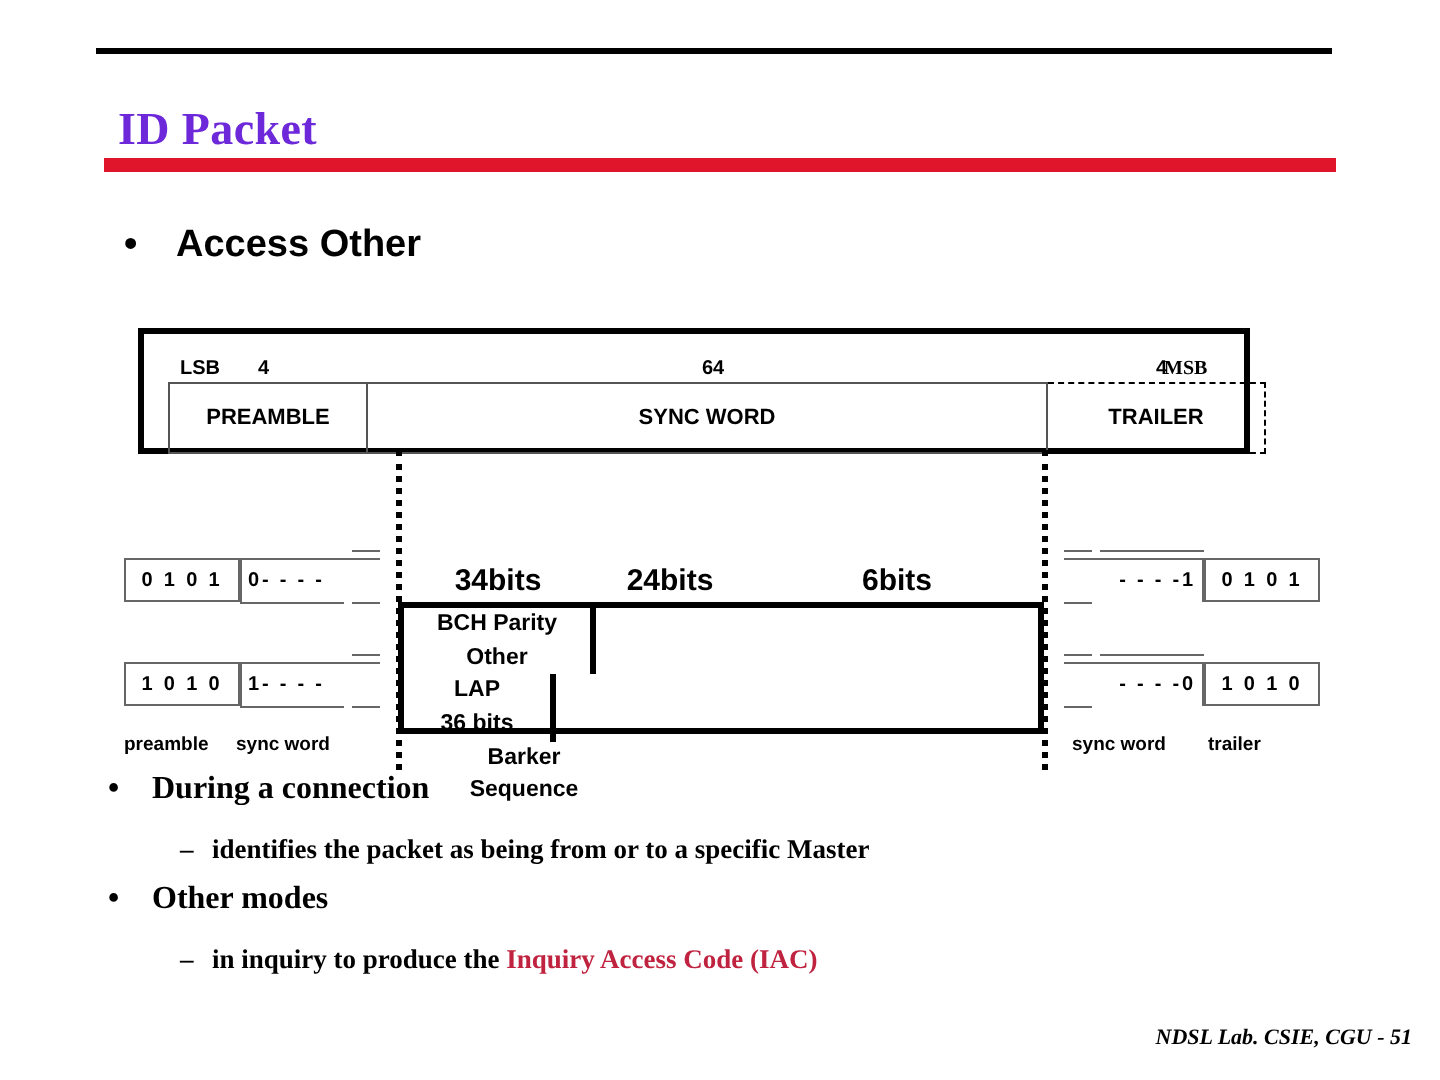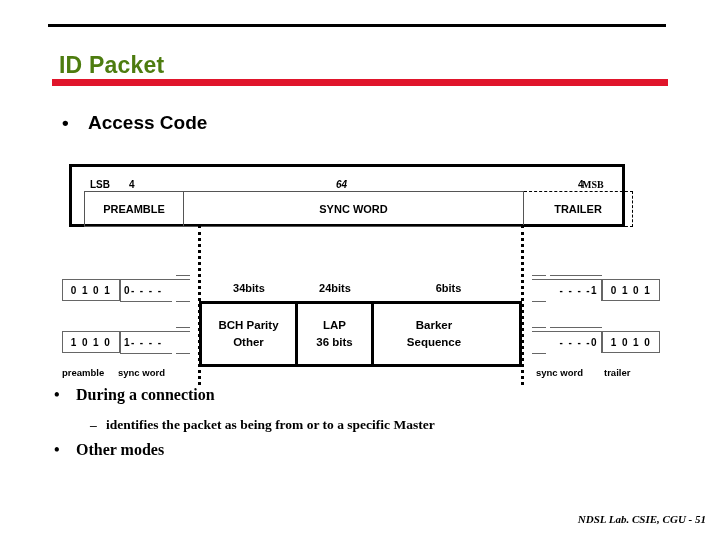--- a/index.html
+++ b/index.html
@@ -11,23 +11,24 @@
     position:relative;
   }
 
   
   #top-rule{
     position:absolute;left:48px;top:24px;width:618px;height:3px;
     background:#000000;
   }
   #slide-title{
     position:absolute;left:59px;top:52px;
-    font-size:23px;font-weight:bold;color:#4d7c0f;
+    font-size:23px;font-weight:bold;color:#6d28d9;
     letter-spacing:0.2px;
     white-space:nowrap;
+    font-family:Liberation Serif, serif;
   }
   #title-underline{
     position:absolute;left:52px;top:79px;width:616px;height:7px;
     background:#e0152b;
   }
 
   
   #access-code-bullet{
     position:absolute;left:62px;top:112px;
     font-size:19px;font-weight:bold;color:#000;
@@ -48,21 +49,21 @@
   }
   .bitlabels{
     position:absolute;left:12px;top:12px;width:550px;height:14px;
   }
   .bitlabels span{
     position:absolute;top:0;
     font-size:10px;font-weight:bold;color:#000;white-space:nowrap;
   }
   .bl-lsb{left:6px;}
   .bl-4a{left:45px;}
-  .bl-64{left:252px;font-style:italic;}
+  .bl-64{left:267px;}
   .bl-4b{left:494px;}
   .bl-msb{left:498px;font-family:Liberation Serif, serif;}
 
   .fields{
     position:absolute;left:12px;top:24px;width:549px;height:36px;
     display:flex;
   }
   .field{
     box-sizing:border-box;
     display:flex;align-items:center;justify-content:center;
@@ -78,33 +79,34 @@
   .guide{
     position:absolute;width:0;
     border-left:3px dotted #000;
   }
   .guide-l{left:138px;top:70px;height:160px;}
   .guide-r{left:461px;top:70px;height:160px;}
 
   
   .bitcount{
     position:absolute;top:127px;
-    font-size:11px;font-weight:bold;color:#000;
+    font-size:15px;font-weight:bold;color:#000;
     text-align:center;white-space:nowrap;
   }
   .bc-34{left:141px;width:96px;}
   .bc-24{left:237px;width:76px;}
   .bc-6{left:313px;width:151px;}
 
   
   .lower-outer{
     position:absolute;left:139px;top:146px;width:323px;height:66px;
     border:3px solid #000;
     box-sizing:border-box;
     display:flex;
+    flex-direction:column;
   }
   .lcell{
     box-sizing:border-box;
     display:flex;flex-direction:column;align-items:center;justify-content:center;
     font-size:11.5px;font-weight:bold;color:#000;
     line-height:1.45;
     white-space:nowrap;
   }
   .lc-bch{width:96px;border-right:3px solid #000;}
   .lc-lap{width:76px;border-right:3px solid #000;}
@@ -193,21 +195,21 @@
 </head>
 <body>
 
 <div id="top-rule"></div>
 
 <div id="slide-title">ID Packet</div>
 
 <div id="title-underline"></div>
 
 <div id="access-code-bullet">
-  <span class="bul">•</span><span>Access Code</span>
+  <span class="bul">•</span><span>Access Other</span>
 </div>
 
 <div id="diagram">
 
   <div class="packet-outer">
     <div class="bitlabels">
       <span class="bl-lsb">LSB</span>
       <span class="bl-4a">4</span>
       <span class="bl-64">64</span>
       <span class="bl-4b">4</span>
@@ -293,16 +295,19 @@
   </p>
 
   <p class="b2">
     <span class="dash">–</span><span>identifies the packet as being from or to a specific Master</span>
   </p>
 
   <p class="b1">
     <span class="bul">•</span><span>Other modes</span>
   </p>
 
+  <p class="b2">
+    <span class="dash">–</span><span>in inquiry to produce the </span><span class="red">Inquiry Access Code (IAC)</span>
+  </p>
 
 </div>
 
 <div id="footer">NDSL Lab. CSIE, CGU - 51</div>
 
 </body></html>

